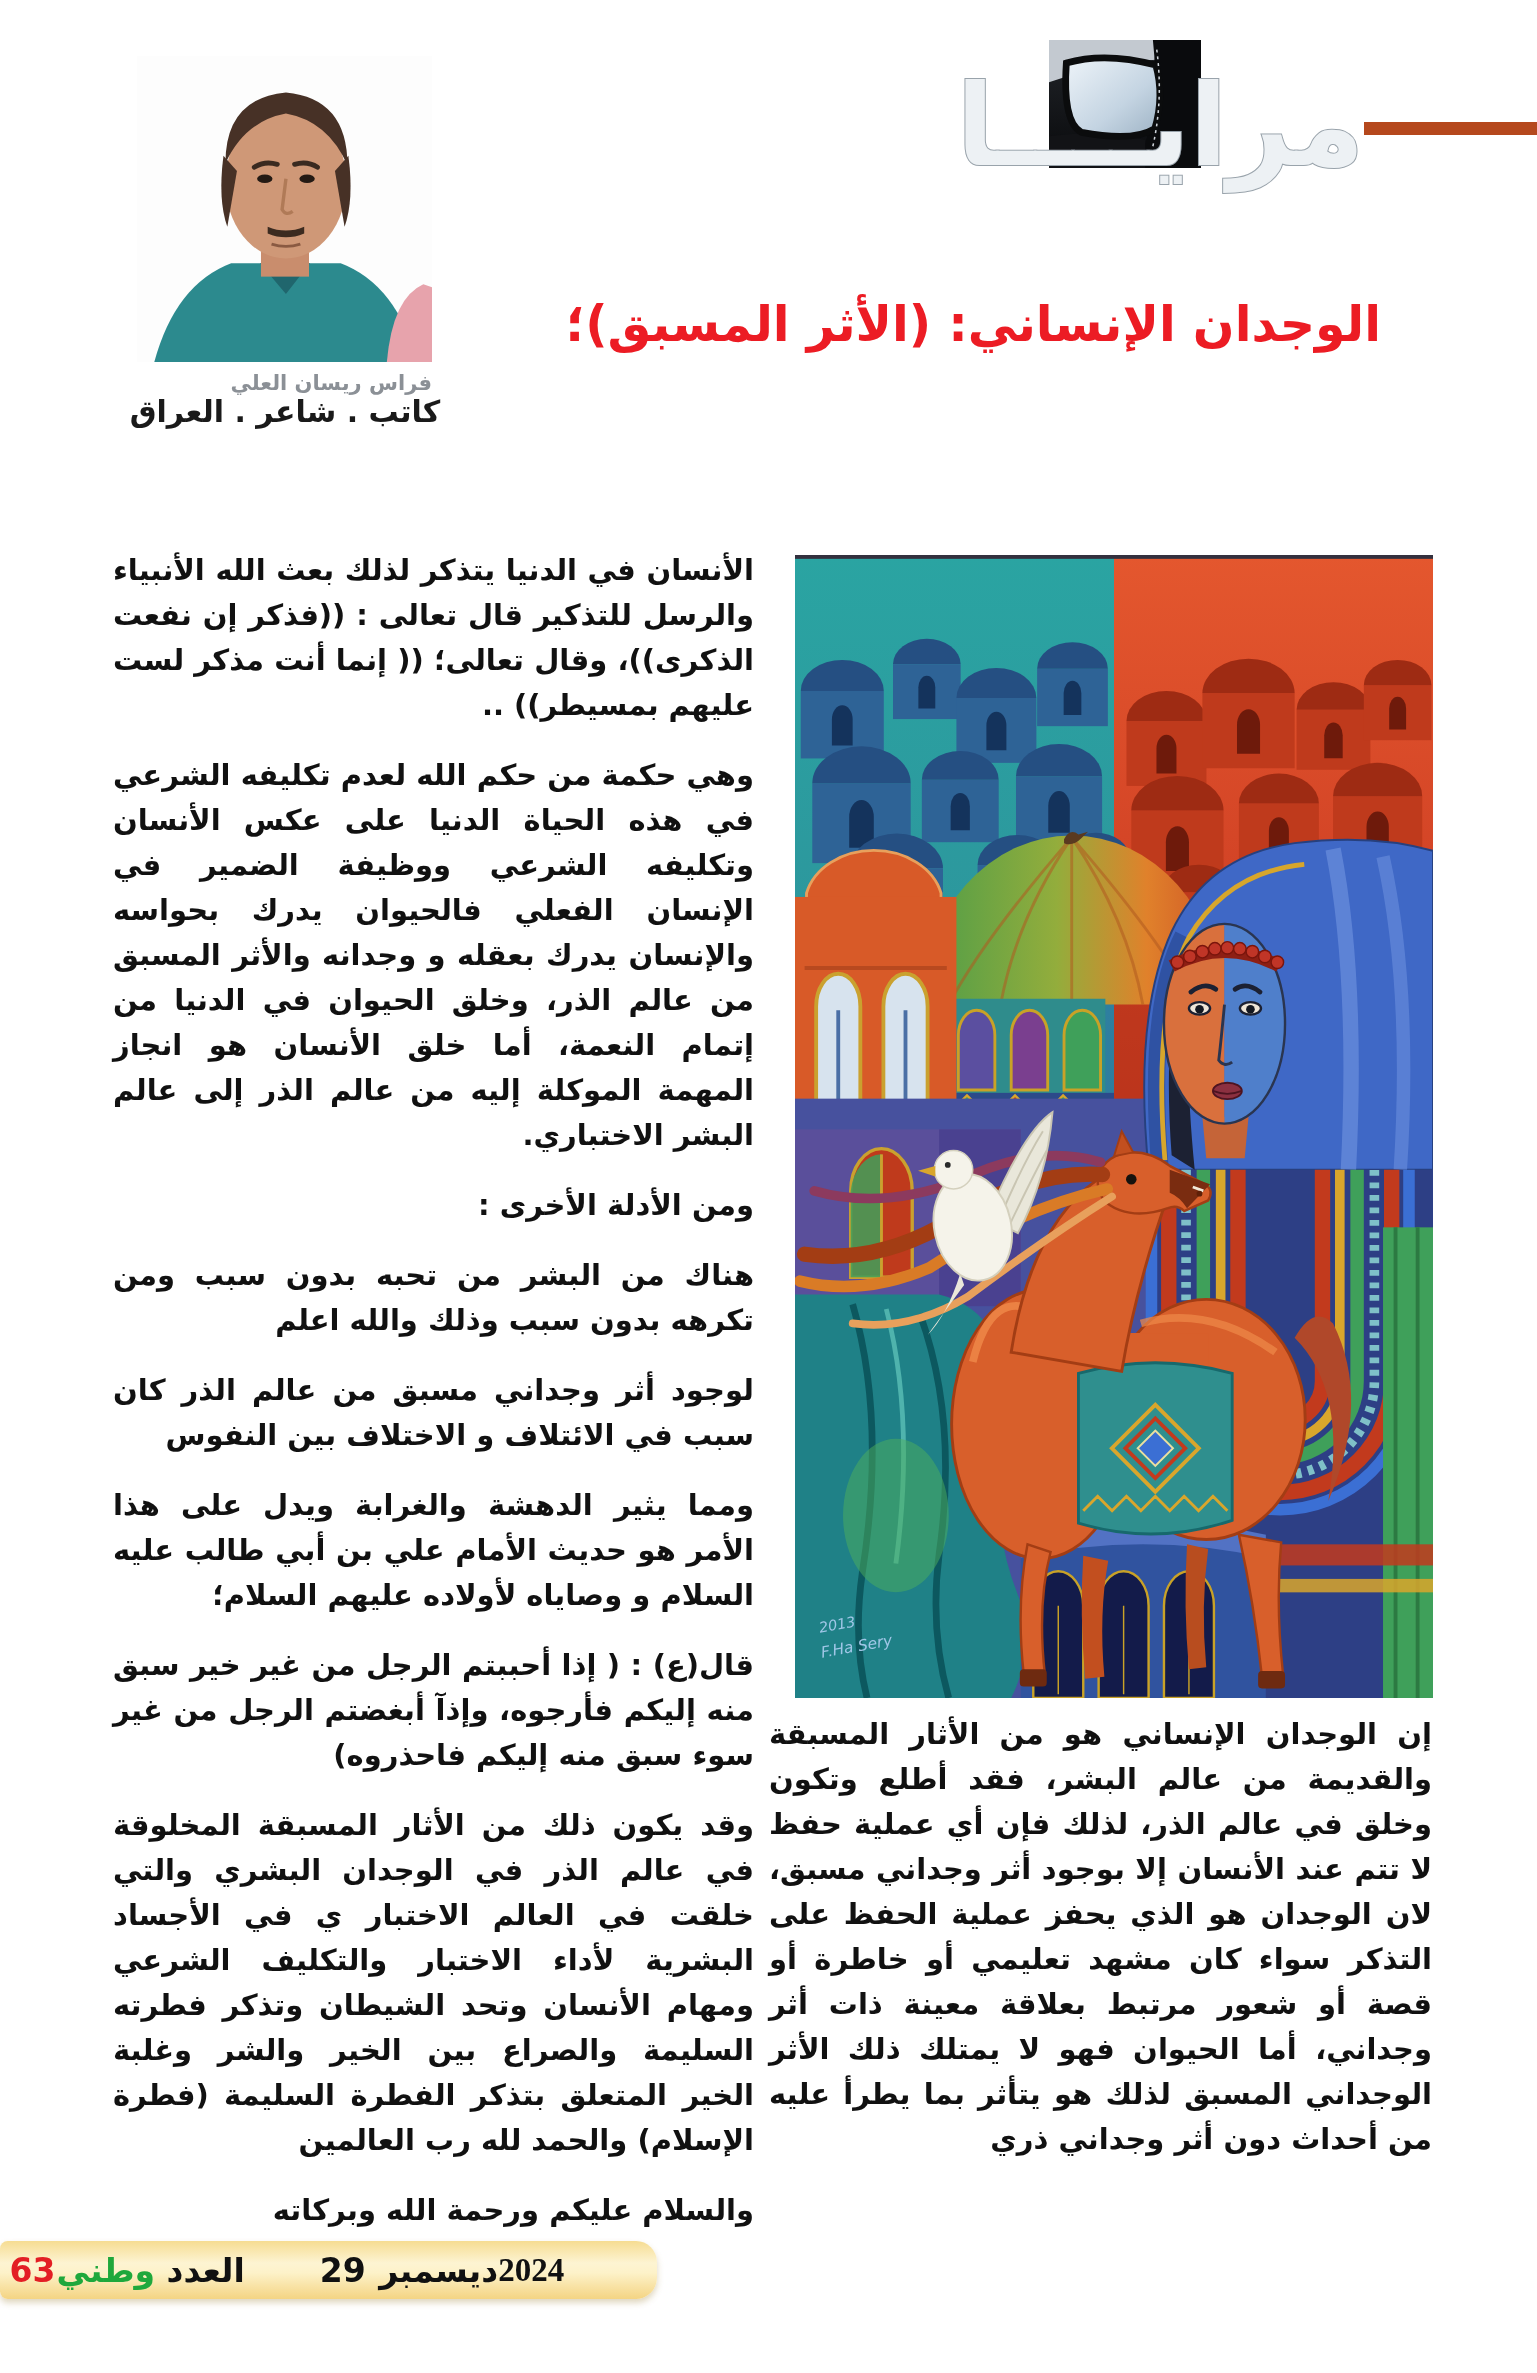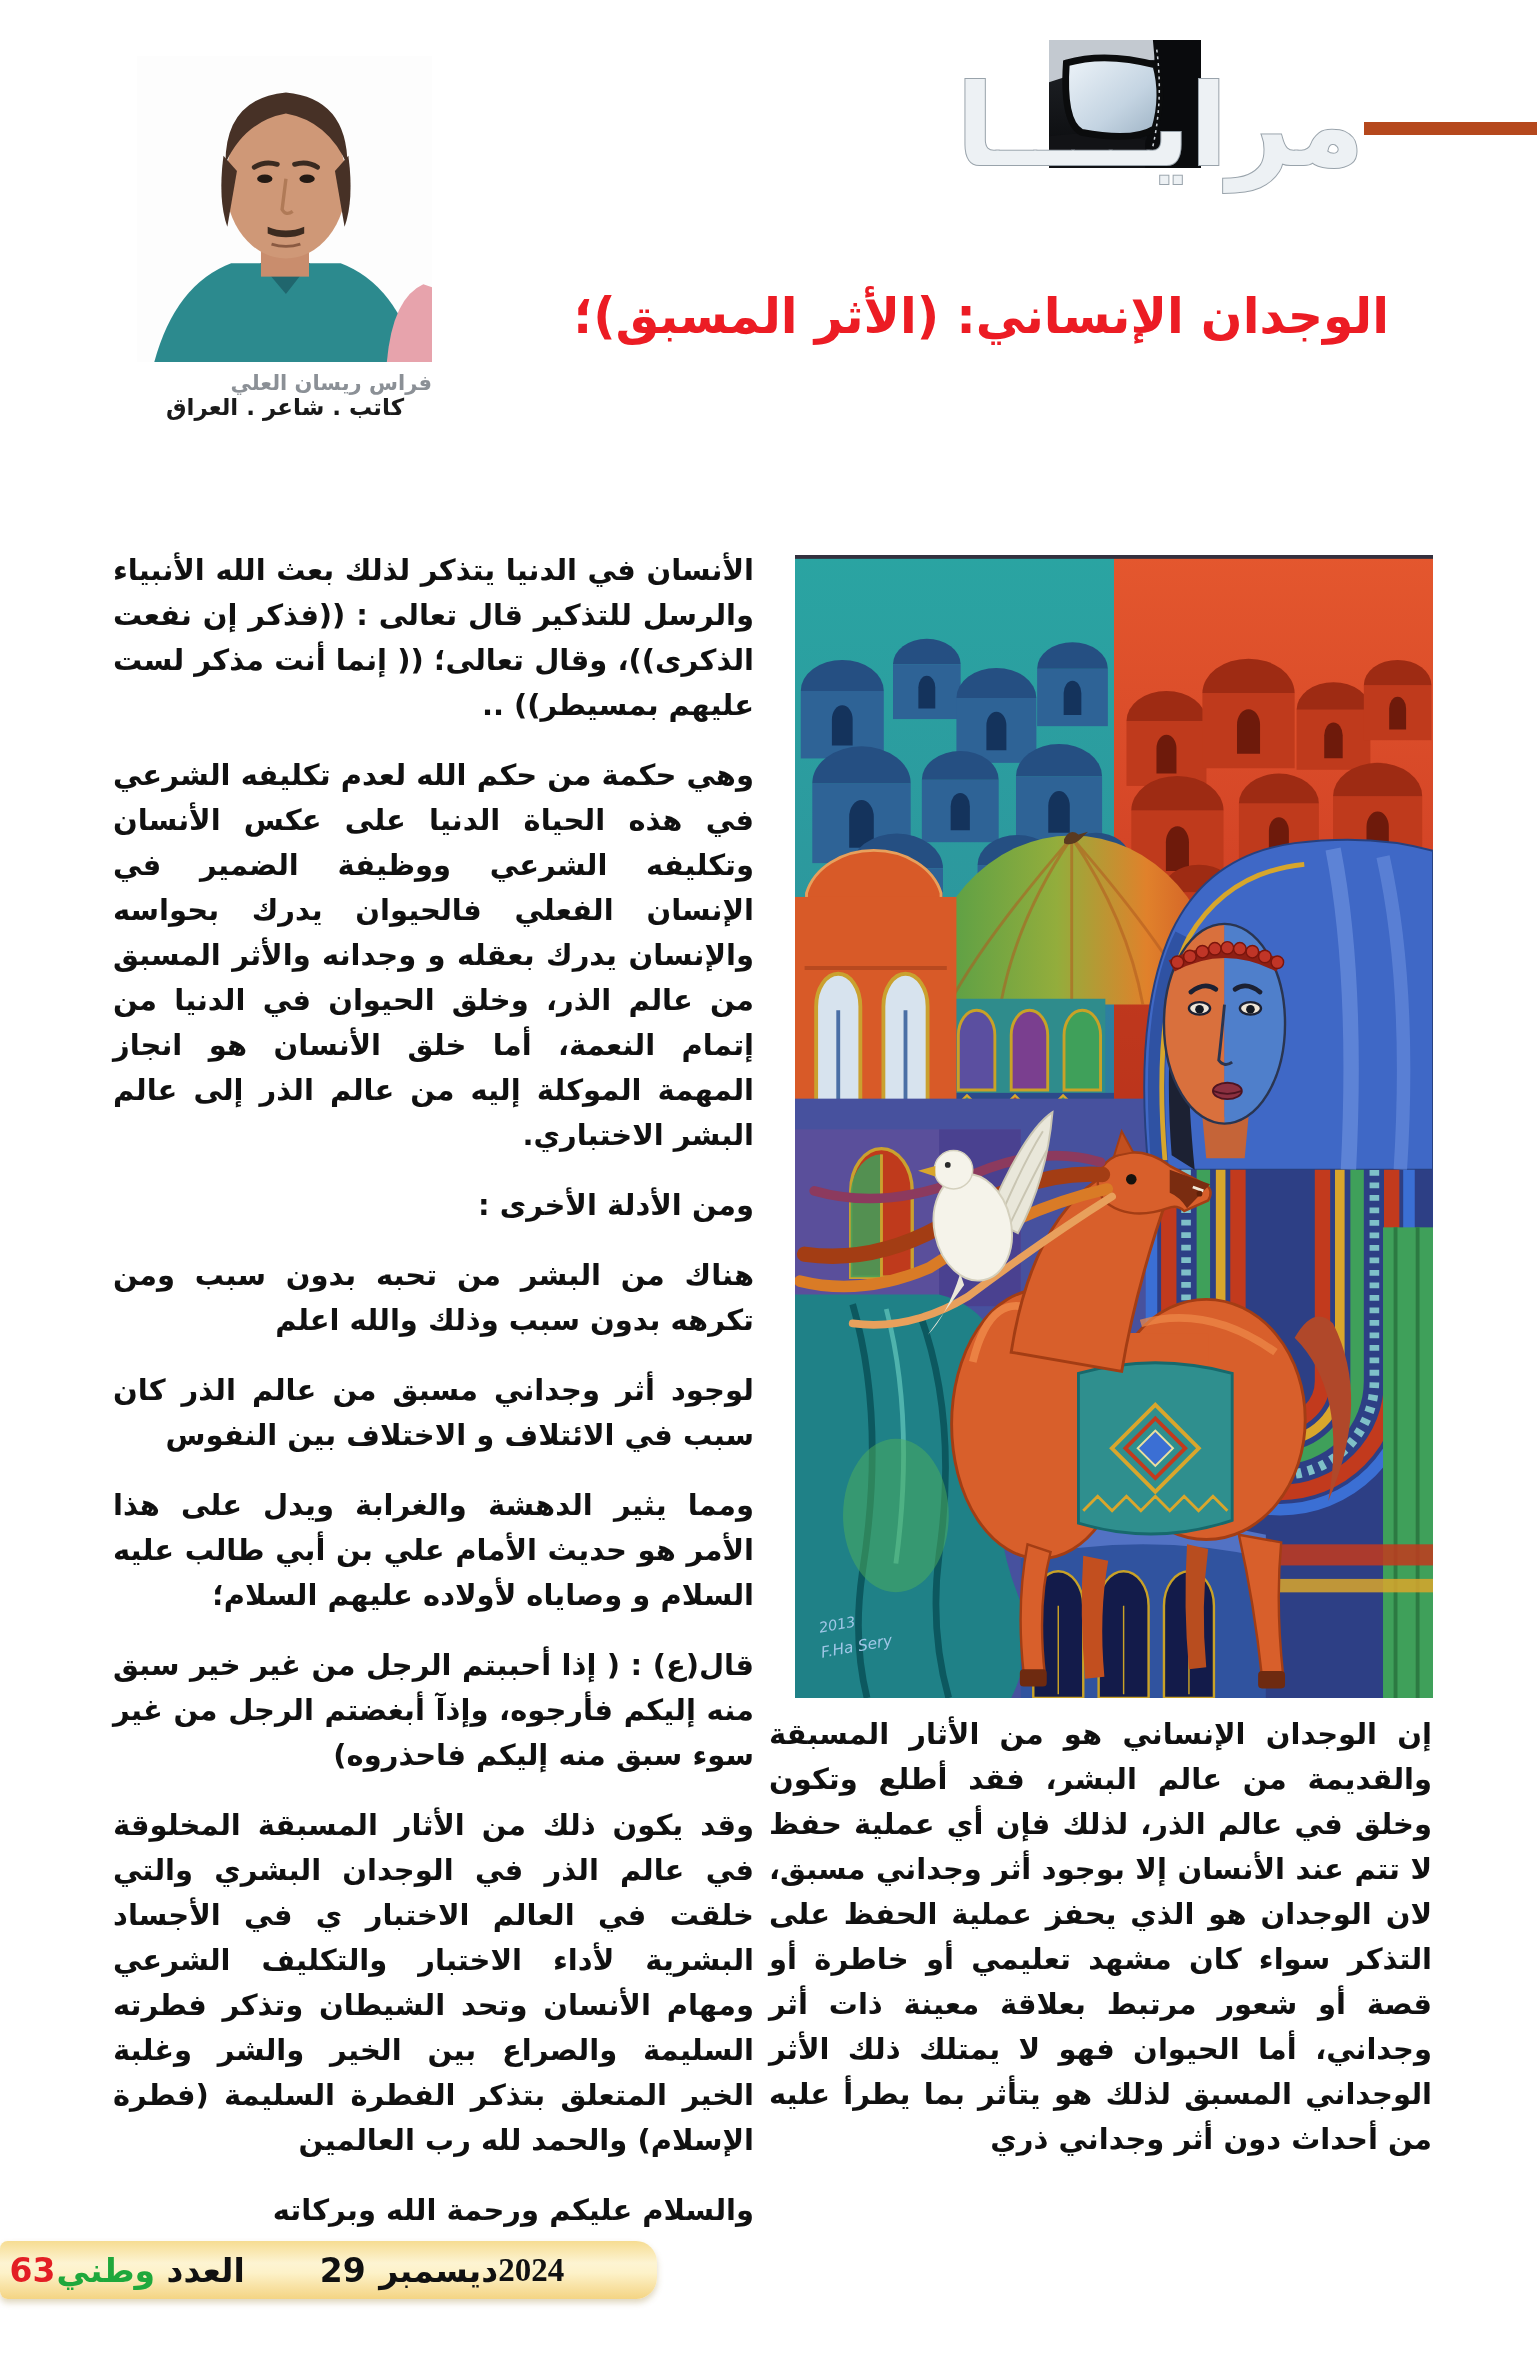--- a/index.html
+++ b/index.html
@@ -5,32 +5,32 @@
   html,body{margin:0;padding:0;background:#ffffff;}
   .page{position:relative;width:1537px;height:2374px;background:#ffffff;overflow:hidden;
         font-family:"DejaVu Sans","Liberation Sans",sans-serif;}
 
   
   .author-photo{position:absolute;left:137px;top:56px;width:295px;height:306px;margin:0;}
   .author-photo svg{width:100%;height:100%;display:block;}
   .author-name{position:absolute;left:137px;top:371px;width:295px;text-align:right;
                font-size:21px;font-weight:bold;color:#8b9096;letter-spacing:0.5px;direction:rtl;}
   .author-role{position:absolute;left:128px;top:394px;width:314px;text-align:center;
-               font-size:23px;font-weight:bold;color:#1a1a1a;direction:rtl;}
+               font-size:30px;font-weight:bold;color:#1a1a1a;direction:rtl;}
 
   .mirror-photo{position:absolute;left:1049px;top:40px;width:152px;height:128px;margin:0;}
   .mirror-photo svg{width:100%;height:100%;display:block;}
   .masthead-word{position:absolute;left:937px;top:75px;width:442px;height:130px;}
   .masthead-word svg{width:100%;height:100%;display:block;overflow:visible;}
   .masthead-word text{font-family:"DejaVu Sans",sans-serif;font-weight:bold;font-size:118px;
                       fill:#edf1f4;stroke:#99a3ab;stroke-width:2.2px;paint-order:stroke fill;}
   .masthead-rule{position:absolute;left:1364px;top:122px;width:173px;height:12.5px;background:#b5481d;}
 
   
-  .article-title{position:absolute;top:284px;right:144px;margin:4px;direction:rtl;
+  .article-title{position:absolute;top:284px;right:144px;margin:12px;direction:rtl;
                  font-size:49px;font-weight:bold;color:#ec1c24;white-space:nowrap;}
 
   
   .col{position:absolute;direction:rtl;text-align:justify;color:#111;
        font-size:29px;font-weight:bold;line-height:45px;}
   .col p{margin:0 0 25px 0;}
   .col-left{left:113px;top:548px;width:641px;}
   .col-left p.closing{text-align:right;padding-left:38px;}
   .col-right{left:769px;top:1712px;width:663px;}
 

